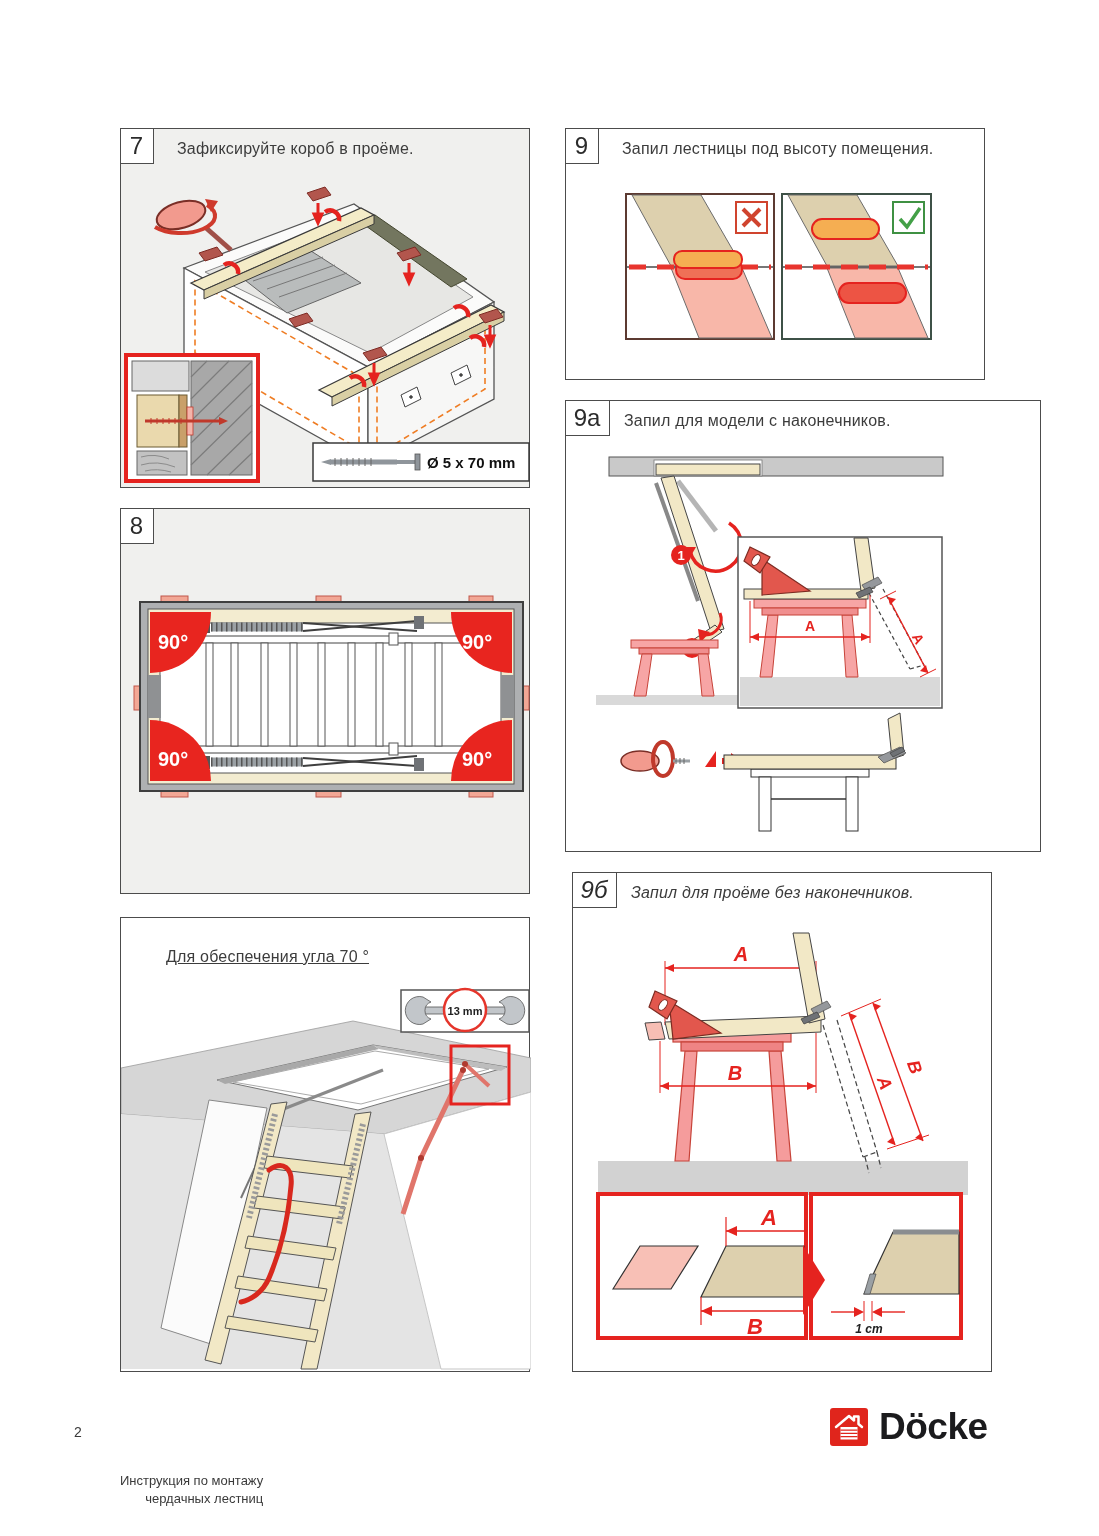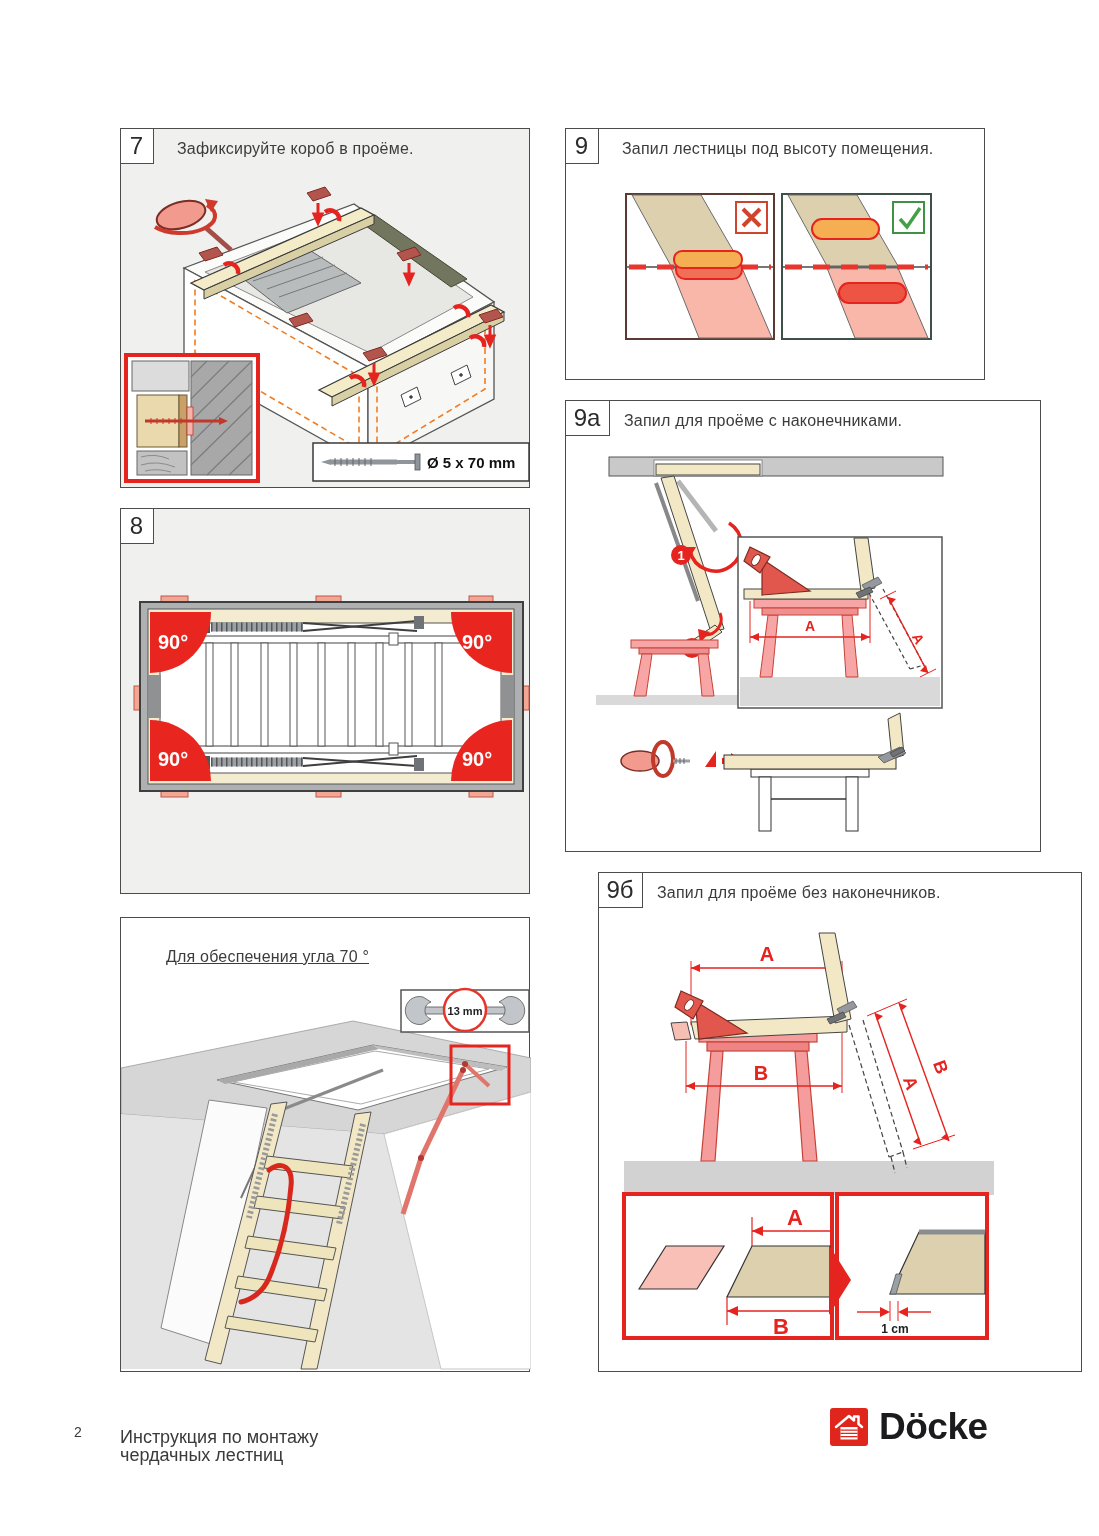--- a/index.html
+++ b/index.html
@@ -9,21 +9,21 @@
   .panel--gray{background:#f0f0ee;}
   .numbox{position:absolute;top:-1.5px;left:-1.5px;width:34px;height:36px;background:#fff;
           border:1.5px solid #4c4c4c;display:flex;align-items:center;justify-content:center;
           font-size:24px;color:#2b2b2b;box-sizing:border-box;}
   .numbox--wide{width:45px;}
   .ptitle{position:absolute;left:56px;top:11px;font-size:16px;color:#3c3c3c;letter-spacing:.2px;}
   .ptitle--indent{left:58px;}
   .ptitle--free{left:45px;top:30px;text-decoration:underline;}
   .psvg{position:absolute;left:0;top:0;}
   .footer-pagenum{position:absolute;left:74px;top:1424px;font-size:14px;color:#3a3a3a;}
-  .footer-text{position:absolute;left:120px;top:1428px;font-size:18px;line-height:18px;color:#3a3a3a;}
+  .footer-text{position:absolute;left:120px;top:1472px;font-size:13px;line-height:18px;color:#3a3a3a;text-align:right;}
   .brand{position:absolute;left:830px;top:1406px;display:flex;align-items:center;gap:11px;justify-content:flex-end;}
   .brand-word{font-size:37px;font-weight:bold;color:#1b1b1d;letter-spacing:-0.5px;}
 </style>
 </head>
 <body>
 
 <div class="page">
 
   <section class="panel panel--gray" style="left:120px;top:128px;width:410px;height:360px;">
     <div class="numbox">7</div>
@@ -250,21 +250,21 @@
         <rect x="30" y="25" width="67" height="20" rx="10" fill="#f5ae52" stroke="#e5231f" stroke-width="2"></rect>
         <rect x="57" y="89" width="67" height="20" rx="10" fill="#ed5444" stroke="#e5231f" stroke-width="2"></rect>
         <rect x="111" y="8" width="31" height="31" fill="#fff" stroke="#3f9143" stroke-width="2"></rect>
         <path d="M118,25 l7,8 l13,-19" stroke="#43a047" stroke-width="3.5" fill="none"></path>
       </g>
     </svg>
   </section>
 
   <section class="panel" style="left:565px;top:400px;width:476px;height:452px;">
     <div class="numbox numbox--wide">9a</div>
-    <div class="ptitle ptitle--indent">Запил для проёме с наконечниками.</div>
+    <div class="ptitle ptitle--indent">Запил для модели с наконечников.</div>
     <svg class="psvg" width="420" height="450" viewBox="0 0 420 450">
       <g>
         <rect x="43" y="56" width="334" height="19" fill="#c9c9c9" stroke="#555" stroke-width="1"></rect>
         <rect x="88" y="59" width="108" height="16" fill="#fff" stroke="#777" stroke-width="0.8"></rect>
         <rect x="90" y="63" width="104" height="11" fill="#f2e8c6" stroke="#444" stroke-width="1"></rect>
       </g>
       <g>
         <line x1="90" y1="82" x2="132" y2="200" stroke="#888" stroke-width="4"></line>
         <line x1="112" y1="80" x2="150" y2="130" stroke="#b5b5b5" stroke-width="5"></line>
         <polygon points="95,77 108,75 158,228 145,231" fill="#f2e8c6" stroke="#444" stroke-width="1"></polygon>
@@ -334,21 +334,21 @@
         <rect x="280" y="376" width="12" height="54" fill="#fff" stroke="#333" stroke-width="1"></rect>
         <line x1="205" y1="398" x2="280" y2="398" stroke="#333" stroke-width="1.5"></line>
         <rect x="158" y="354" width="172" height="14" fill="#f2e8c6" stroke="#333" stroke-width="1"></rect>
         <polygon points="322,318 334,312 338,354 326,358" fill="#f2e8c6" stroke="#444" stroke-width="1"></polygon>
         <polygon points="312,356 334,346 340,352 318,362" fill="#95989c" stroke="#555" stroke-width="0.8"></polygon>
         <polygon points="324,352 336,346 339,350 327,356" fill="#6f7276" stroke="#444" stroke-width="0.8"></polygon>
       </g>
     </svg>
   </section>
 
-  <section class="panel" style="left:598px;top:872px;width:484px;height:500px;">
+  <section class="panel" style="left:572px;top:872px;width:420px;height:500px;font-style:italic;">
     <div class="numbox numbox--wide">9б</div>
     <div class="ptitle ptitle--indent">Запил для проёме без наконечников.</div>
     <svg class="psvg" width="420" height="498" viewBox="0 0 420 498">
       <rect x="25" y="288" width="370" height="34" fill="#d2d2d2"></rect>
       <g>
         <line x1="92" y1="88" x2="92" y2="152" stroke="#e5231f" stroke-width="1"></line>
         <line x1="243" y1="88" x2="243" y2="142" stroke="#e5231f" stroke-width="1"></line>
         <line x1="92" y1="95" x2="243" y2="95" stroke="#e5231f" stroke-width="1.4"></line>
         <polygon points="92,95 101,91 101,99" fill="#e5231f"></polygon>
         <polygon points="243,95 234,91 234,99" fill="#e5231f"></polygon>

